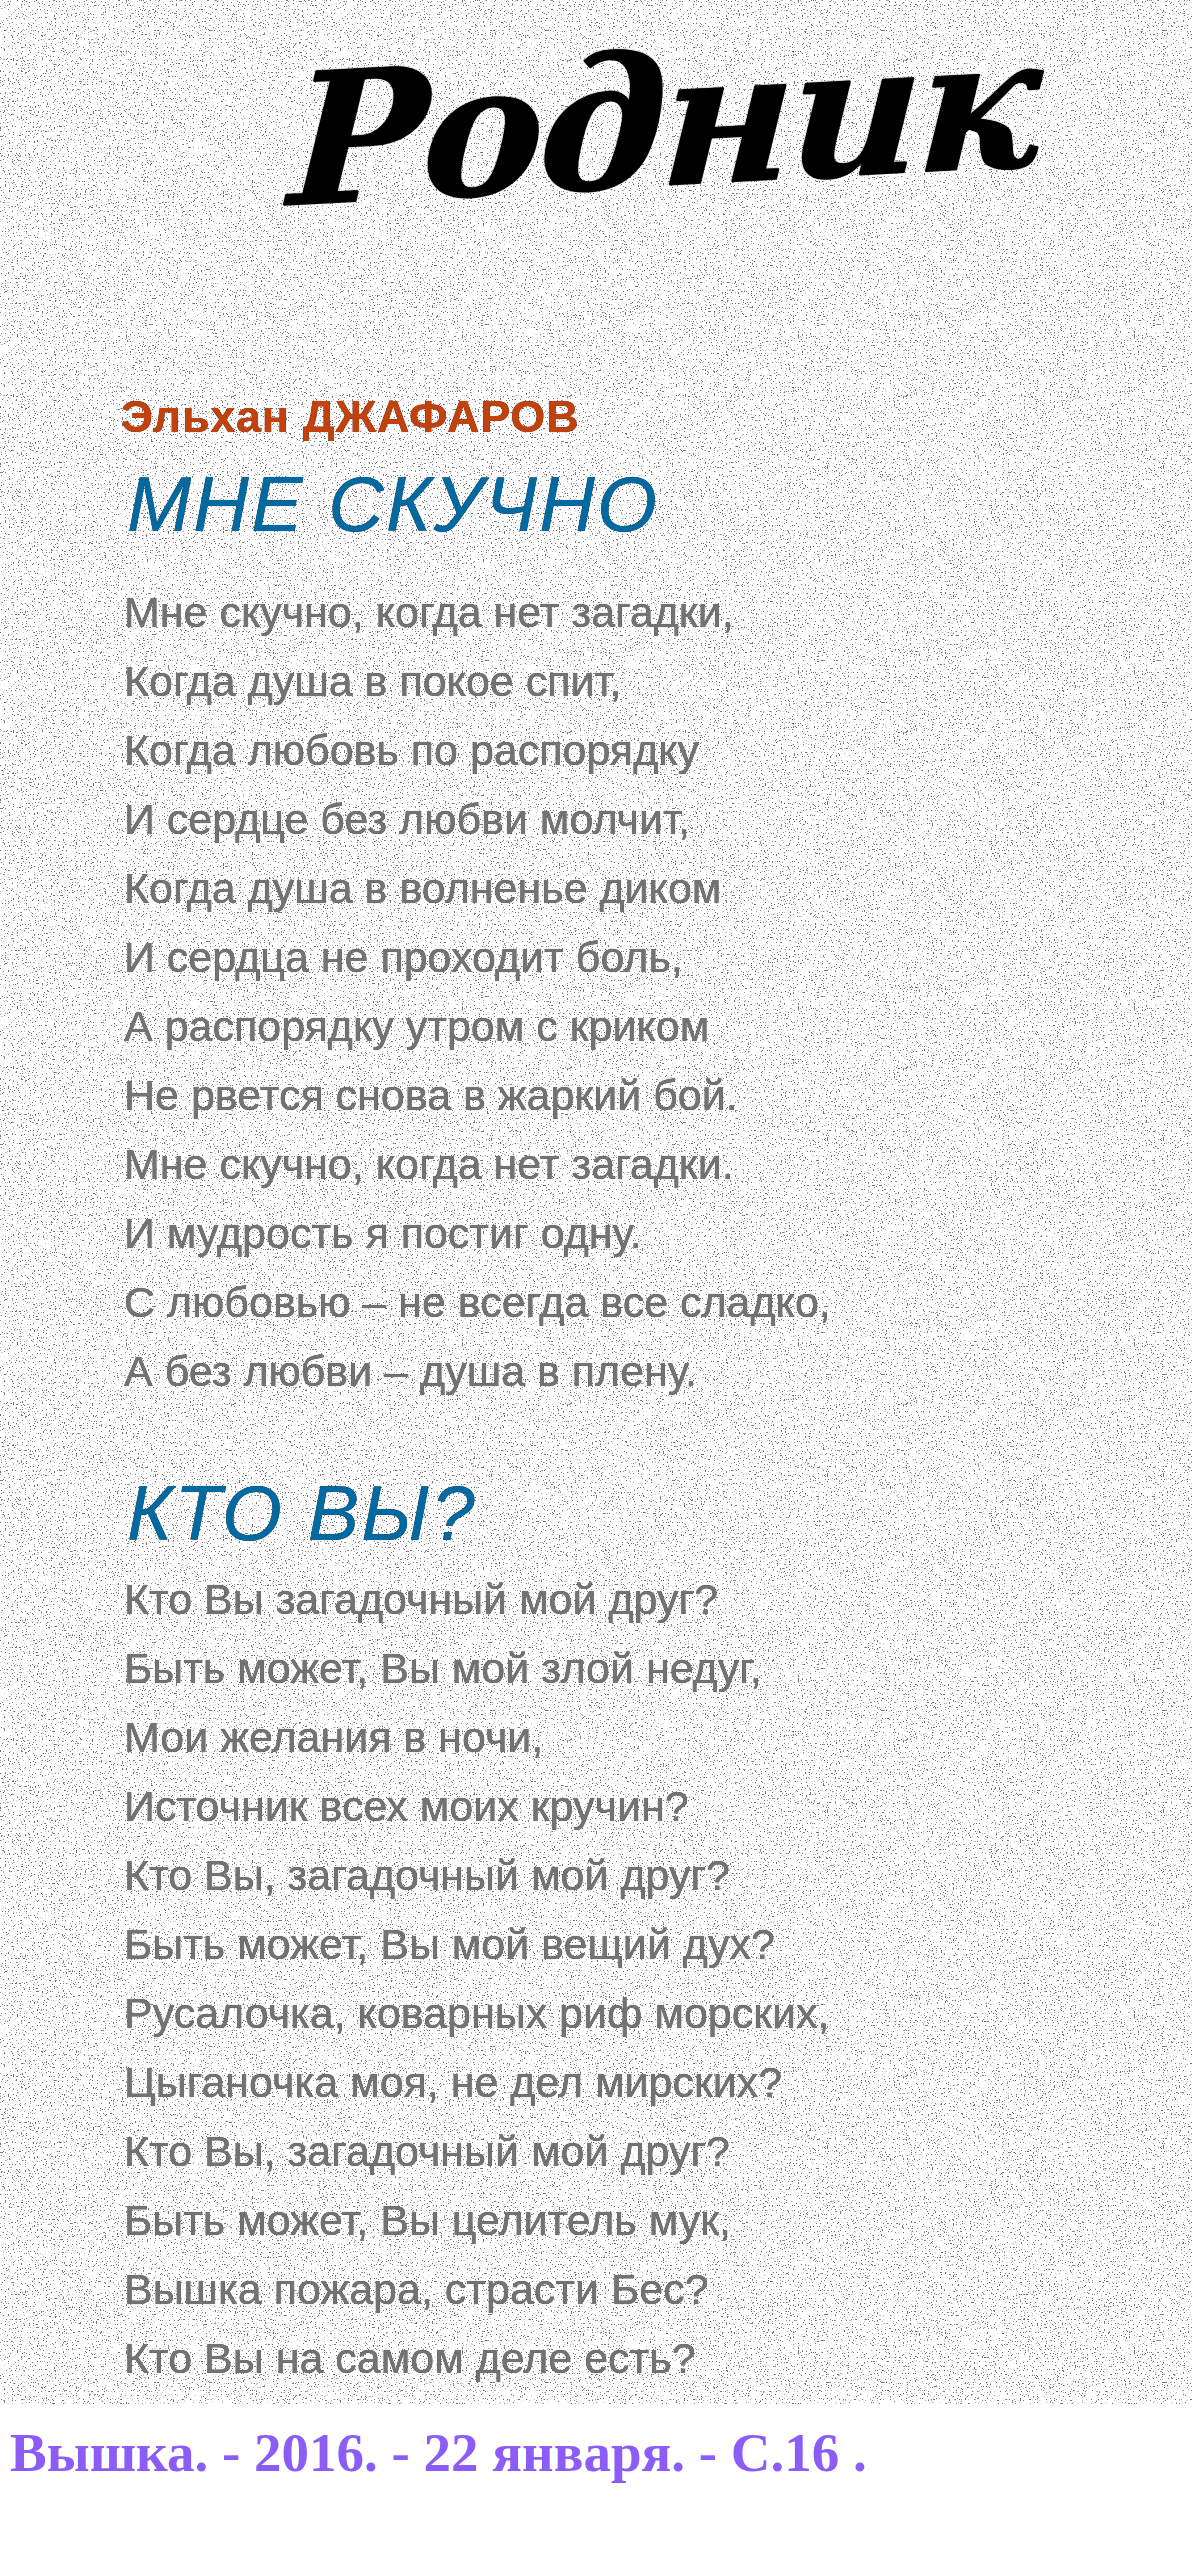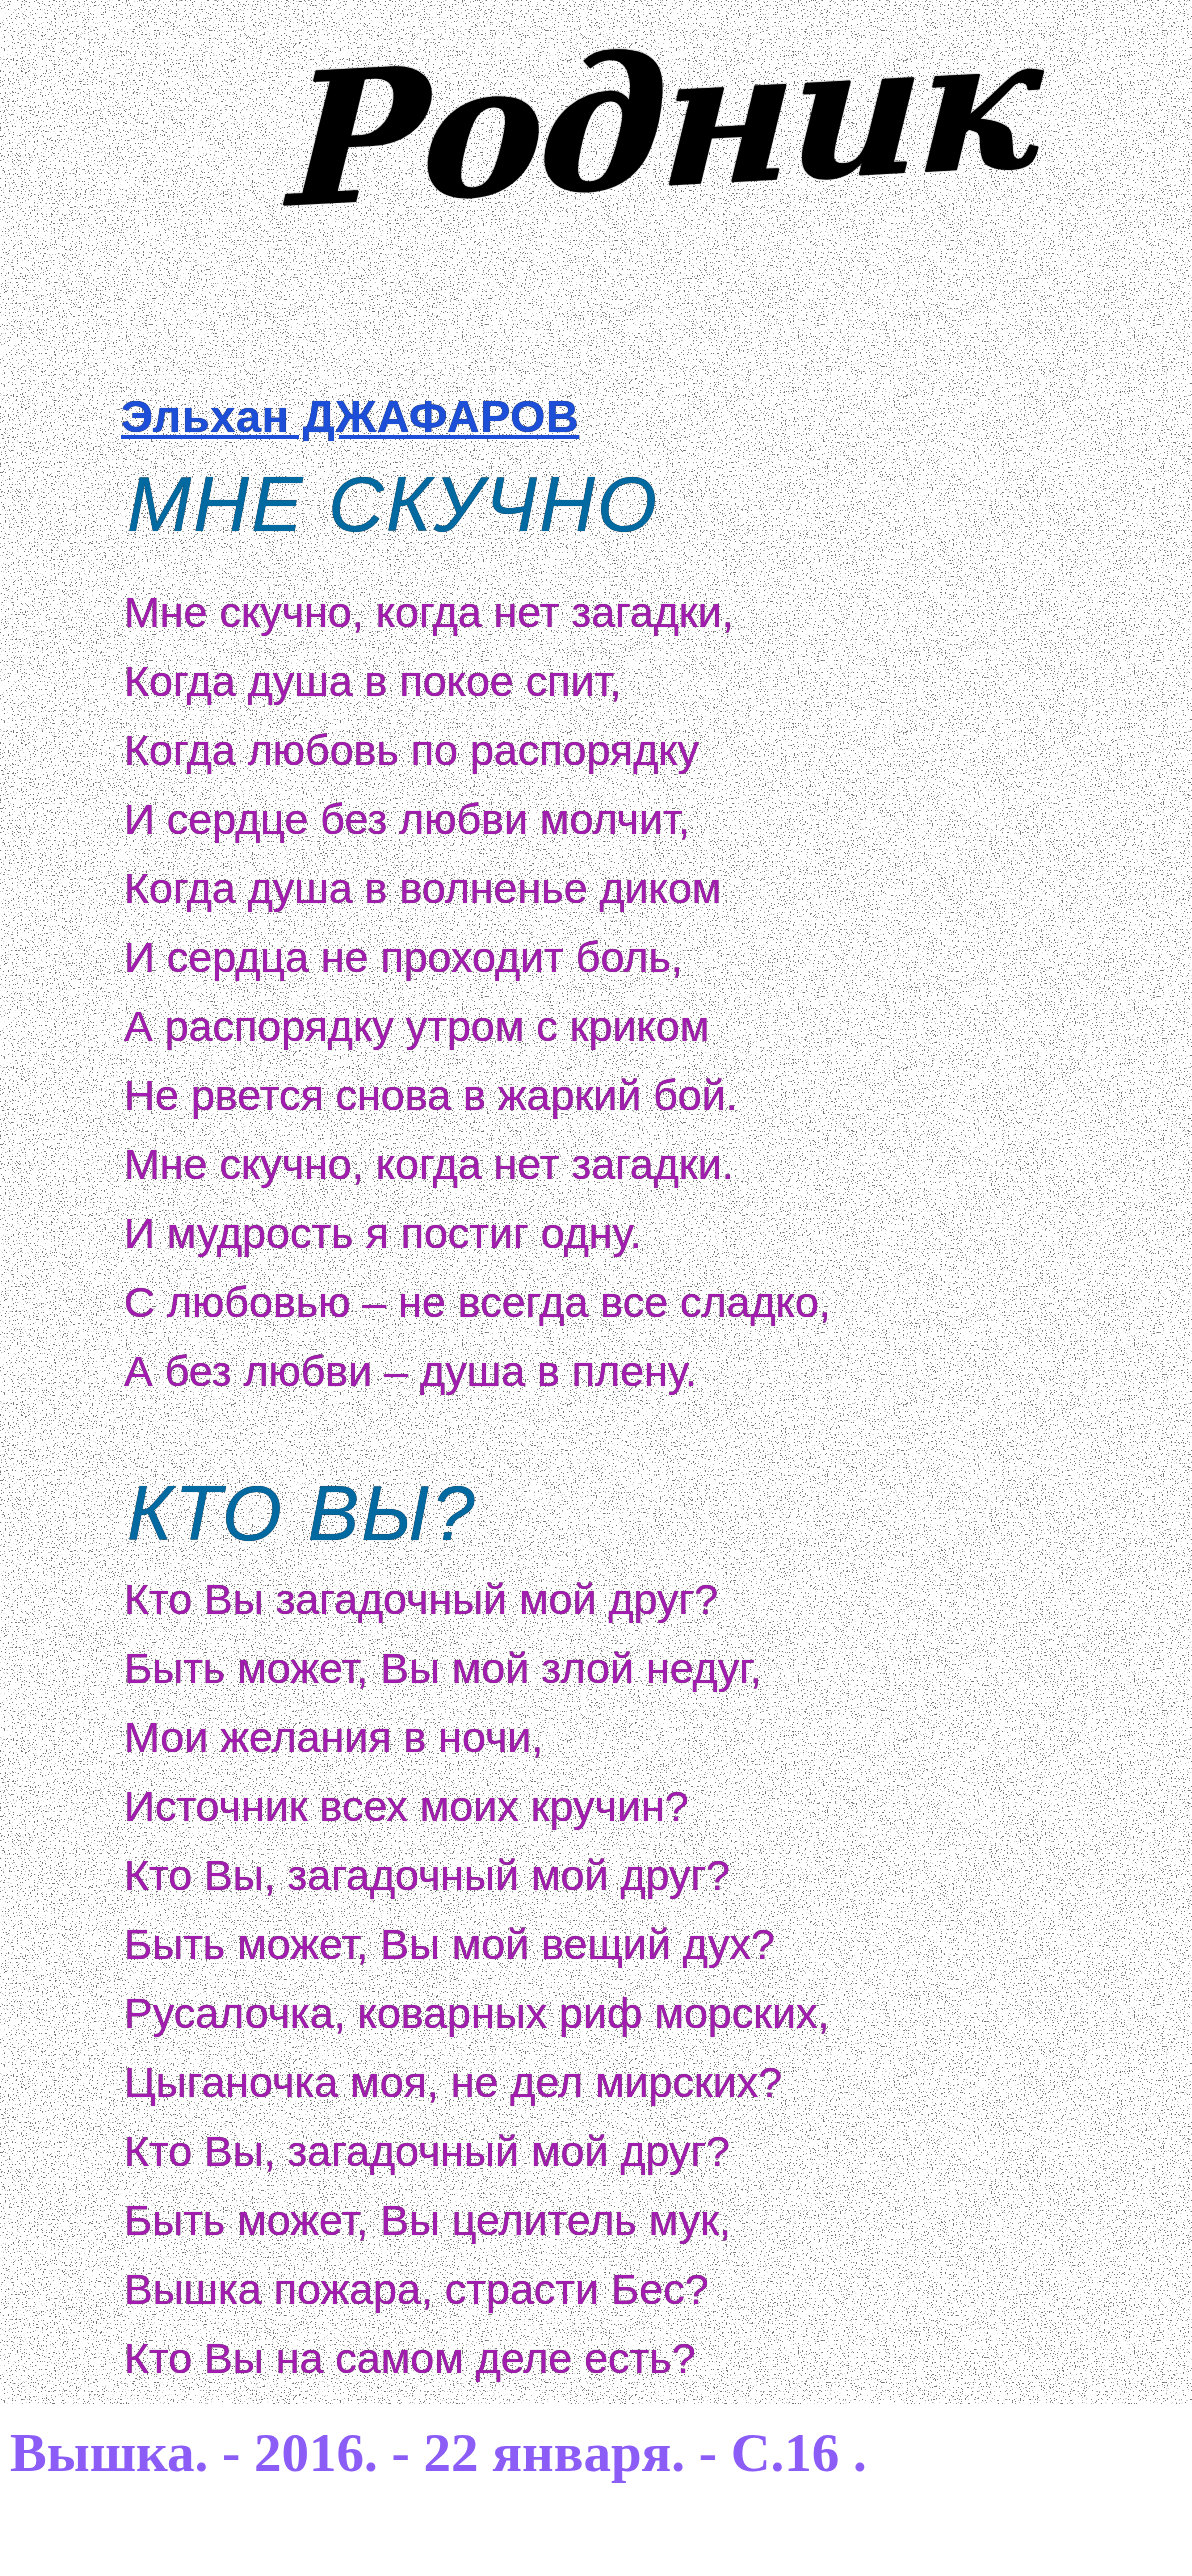--- a/index.html
+++ b/index.html
@@ -25,39 +25,38 @@
     letter-spacing:-4.3px;
     transform:rotate(-3deg) skewX(-6deg);
     transform-origin:center;
     color:#000;
     text-shadow:0 0 1.4px #000, 0.7px 0.7px 0 #111;
     white-space:nowrap;
   }
   .author{
     position:absolute;left:121px;top:390px;
     font-weight:700;font-size:45px;line-height:53px;
-    letter-spacing:0.7px;color:#1d4ed8;
+    letter-spacing:0.7px;color:#c2410c;
     text-shadow:0 0 0.7px #000;
     white-space:nowrap;
-    text-decoration:underline;
   }
   .poem-title{
     position:absolute;left:127px;
     font-weight:400;font-size:77px;line-height:85px;
     letter-spacing:2.2px;color:#0369a1;
     text-shadow:0 0 0.7px #000;
     white-space:nowrap;
     font-style:italic;
   }
   .t1{top:462px;}
   .t2{top:1471px;}
   .poem{
     position:absolute;left:124px;
     font-weight:400;font-size:43px;
-    color:#a21caf;
+    color:#737373;
     text-shadow:0 0 0.7px #222;
   }
   .p1{top:578px;}
   .p2{top:1565px;}
   .poem .line{
     height:69px;line-height:69px;
     white-space:nowrap;
   }
   .citation{
     position:absolute;left:10px;top:2420px;

